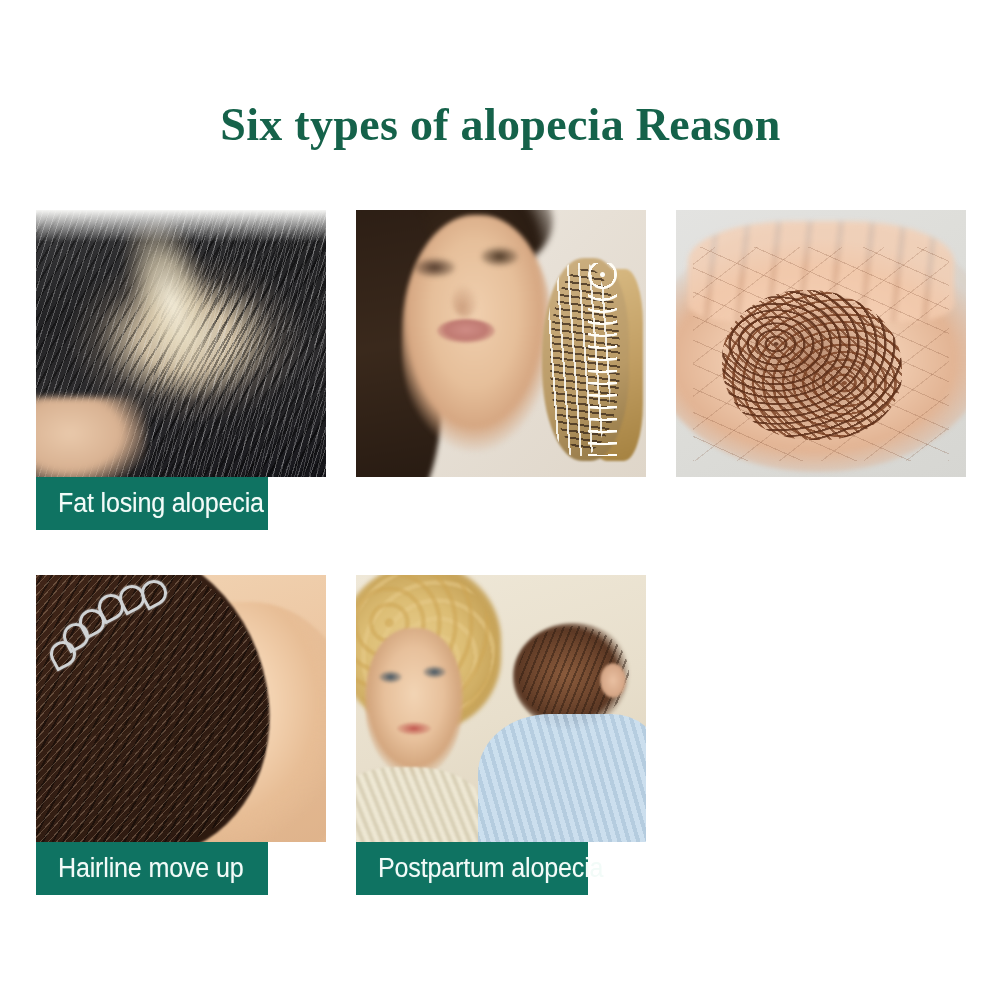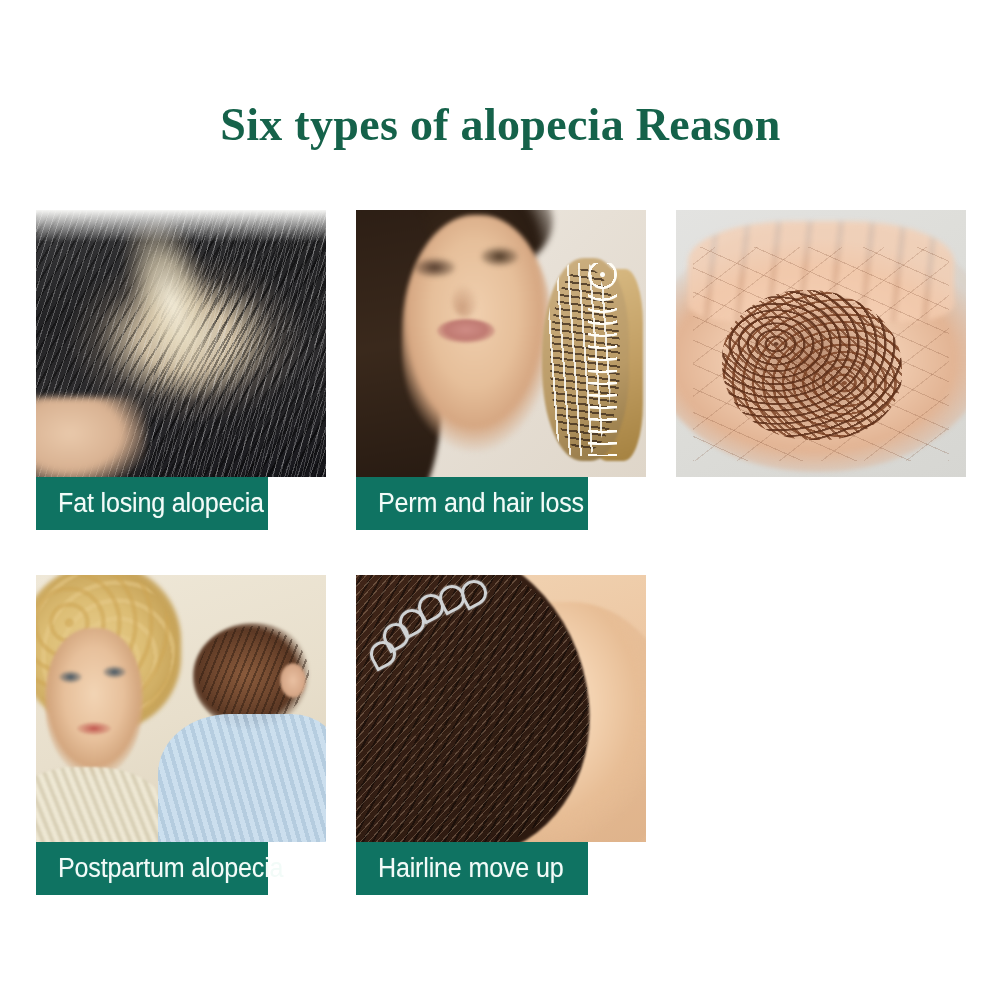--- a/index.html
+++ b/index.html
@@ -439,56 +439,31 @@
           <div class="t2-eye-r"></div>
           <div class="t2-nose"></div>
           <div class="t2-lips"></div>
           <div class="t2-brush-handle"></div>
           <div class="t2-brush-pad"></div>
           <div class="t2-brush-hair"></div>
           <div class="t2-bristles"></div>
           <div class="t2-tips"></div>
         </div>
       </div>
-      <div class="tile-caption">
-        <span class="tile-caption-text">Perm and hair loss</span>
-      </div>
     </div>
 
     <div class="tile">
       <div class="tile-photo">
         <div class="art">
           <div class="t3-bg"></div>
           <div class="t3-palm"></div>
           <div class="t3-fingers"></div>
           <div class="t3-strands"></div>
           <div class="t3-clump"></div>
         </div>
-      </div>
-    </div>
-
-    <div class="tile">
-      <div class="tile-photo">
-        <div class="art">
-          <div class="t4-bg"></div>
-          <div class="t4-blondehair"></div>
-          <div class="t4-curls"></div>
-          <div class="t4-face"></div>
-          <div class="t4-eye-l"></div>
-          <div class="t4-eye-r"></div>
-          <div class="t4-lips"></div>
-          <div class="t4-babyhead"></div>
-          <div class="t4-babyhair"></div>
-          <div class="t4-babyear"></div>
-          <div class="t4-sweater"></div>
-          <div class="t4-babybody"></div>
-        </div>
-      </div>
-      <div class="tile-caption">
-        <span class="tile-caption-text">Postpartum alopecia</span>
       </div>
     </div>
 
     <div class="tile">
       <div class="tile-photo">
         <div class="art">
           <div class="t5-bg"></div>
           <div class="t5-forehead"></div>
           <div class="t5-shine"></div>
           <div class="t5-hairmass"></div>
@@ -502,15 +477,37 @@
             <div class="t5-clip" style="left:58%; top:4%;"></div>
             <div class="t5-clip" style="left:74%; top:0%;"></div>
           </div>
         </div>
       </div>
       <div class="tile-caption">
         <span class="tile-caption-text">Hairline move up</span>
       </div>
     </div>
 
+    <div class="tile">
+      <div class="tile-photo">
+        <div class="art">
+          <div class="t4-bg"></div>
+          <div class="t4-blondehair"></div>
+          <div class="t4-curls"></div>
+          <div class="t4-face"></div>
+          <div class="t4-eye-l"></div>
+          <div class="t4-eye-r"></div>
+          <div class="t4-lips"></div>
+          <div class="t4-babyhead"></div>
+          <div class="t4-babyhair"></div>
+          <div class="t4-babyear"></div>
+          <div class="t4-sweater"></div>
+          <div class="t4-babybody"></div>
+        </div>
+      </div>
+      <div class="tile-caption">
+        <span class="tile-caption-text">Postpartum alopecia</span>
+      </div>
+    </div>
+
 
   </div>
 </div>
 
 </body></html>

